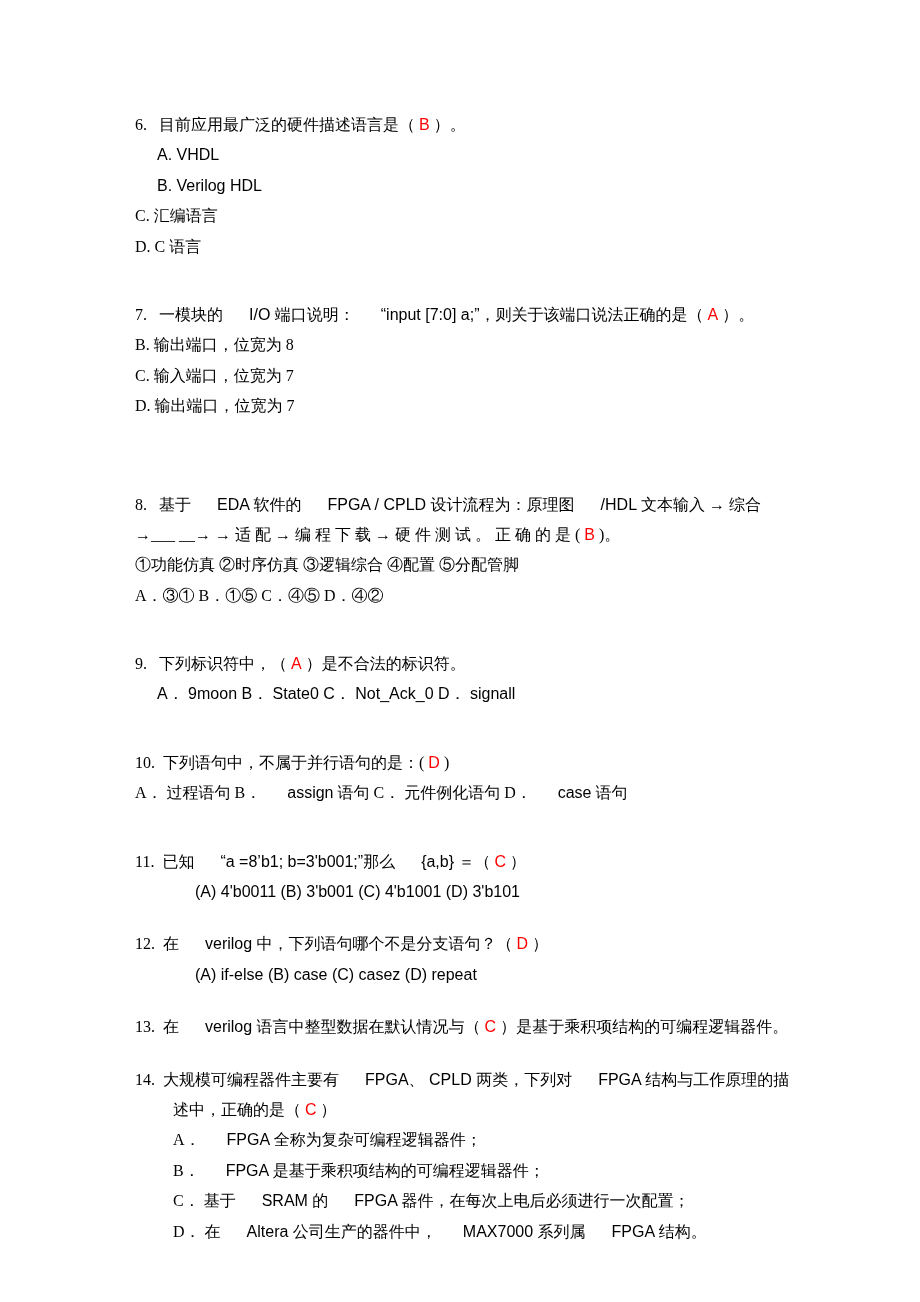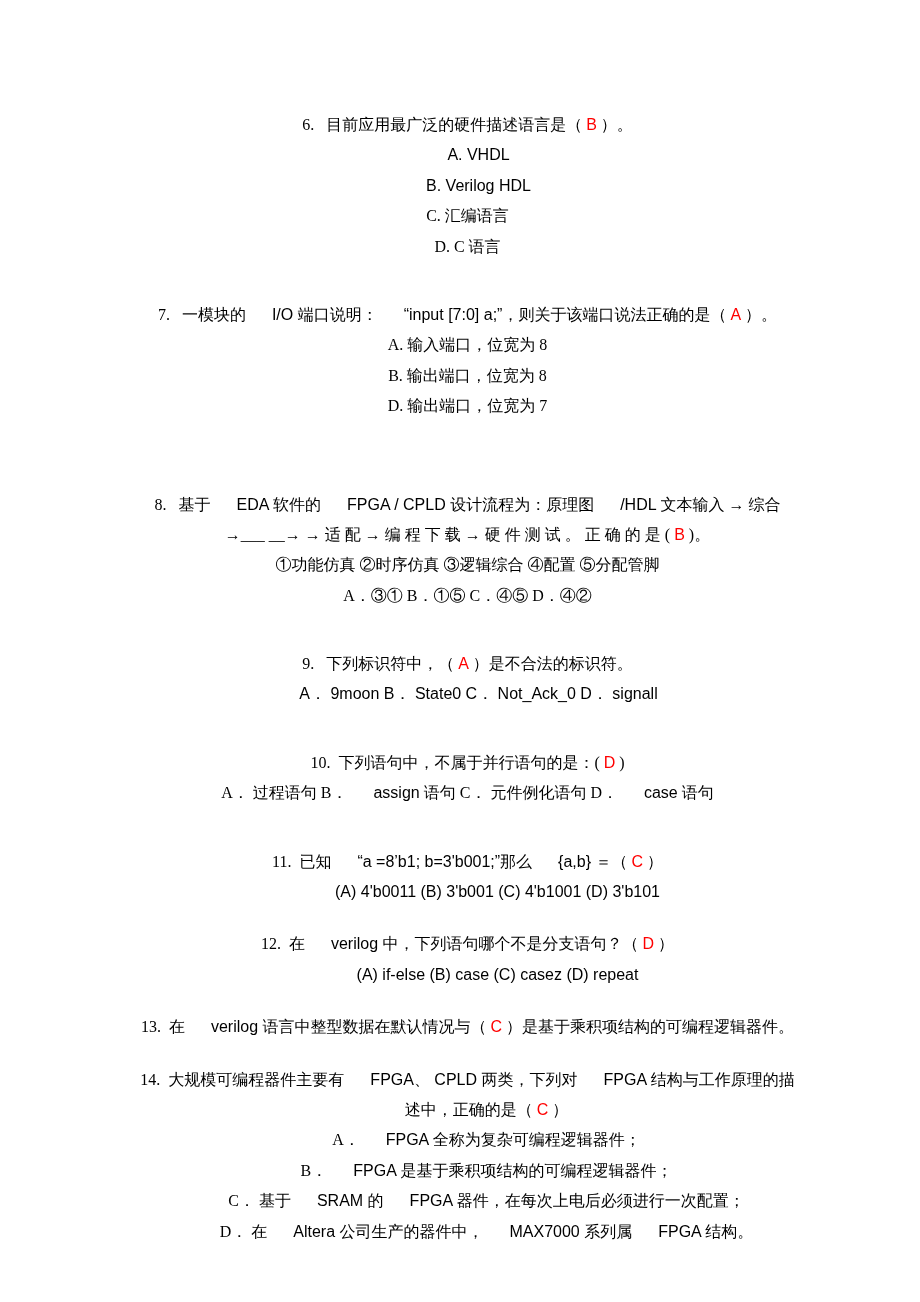--- a/index.html
+++ b/index.html
@@ -20,21 +20,20 @@
   .answer {
     font-family: Arial, "Helvetica Neue", sans-serif;
     color: #ff0000;
   }
   .latin {
     font-family: Arial, "Helvetica Neue", sans-serif;
     margin-left: 22px;
   }
   .q {
     margin-bottom: 8px;
-    text-align: center;
   }
   .opts-block div {
     
   }
   .sub {
     padding-left: 38px;
   }
   .spacer-sm { height: 14px; }
   .spacer-md { height: 30px; }
   .spacer-lg { height: 60px; }
@@ -65,22 +64,22 @@
   </div>
 
   <div class="spacer-md"></div>
 
   <div class="q">
     <div>
       <span>7.</span>
       &nbsp;&nbsp;<span>一模块的 </span><span class="latin">I/O </span><span>端口说明：  </span><span class="latin">“input [7:0] a;”</span><span>，则关于该端口说法正确的是（  </span><span class="answer">A</span><span>  ）。</span>
     </div>
     <div class="opts-block">
-      <div>A. 输入端口，位宽为 8</div>
       <div>B. 输出端口，位宽为 8</div>
+      <div>C. 输入端口，位宽为 7</div>
       <div>D. 输出端口，位宽为 7</div>
     </div>
   </div>
 
   <div class="spacer-lg"></div>
 
   <div class="q">
     <div>
       <span>8.</span>
       &nbsp;&nbsp;<span>基于 </span><span class="latin">EDA </span><span>软件的 </span><span class="latin">FPGA / CPLD </span><span>设计流程为：原理图 </span><span class="latin">/HDL </span><span>文本输入 → 综合</span>

